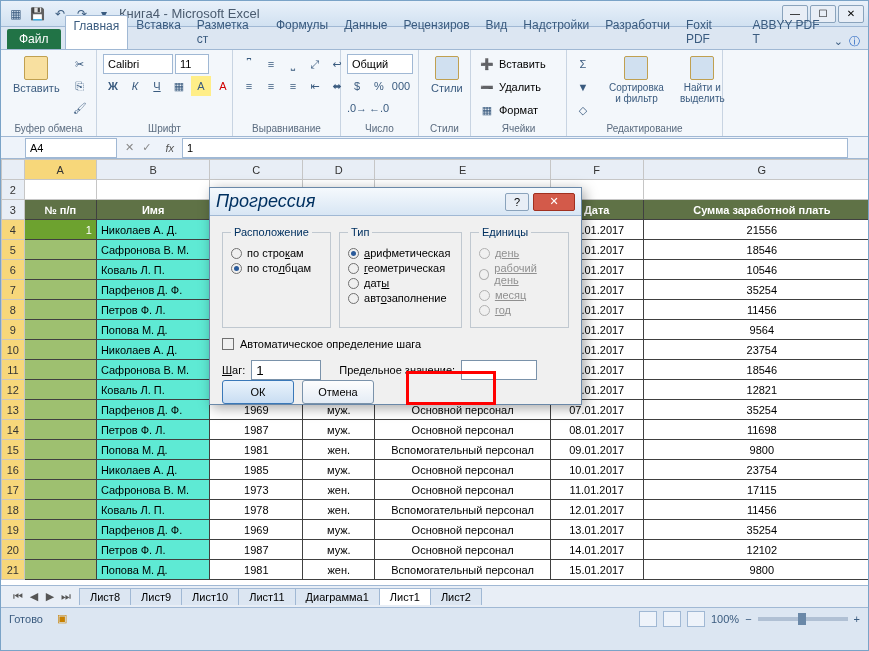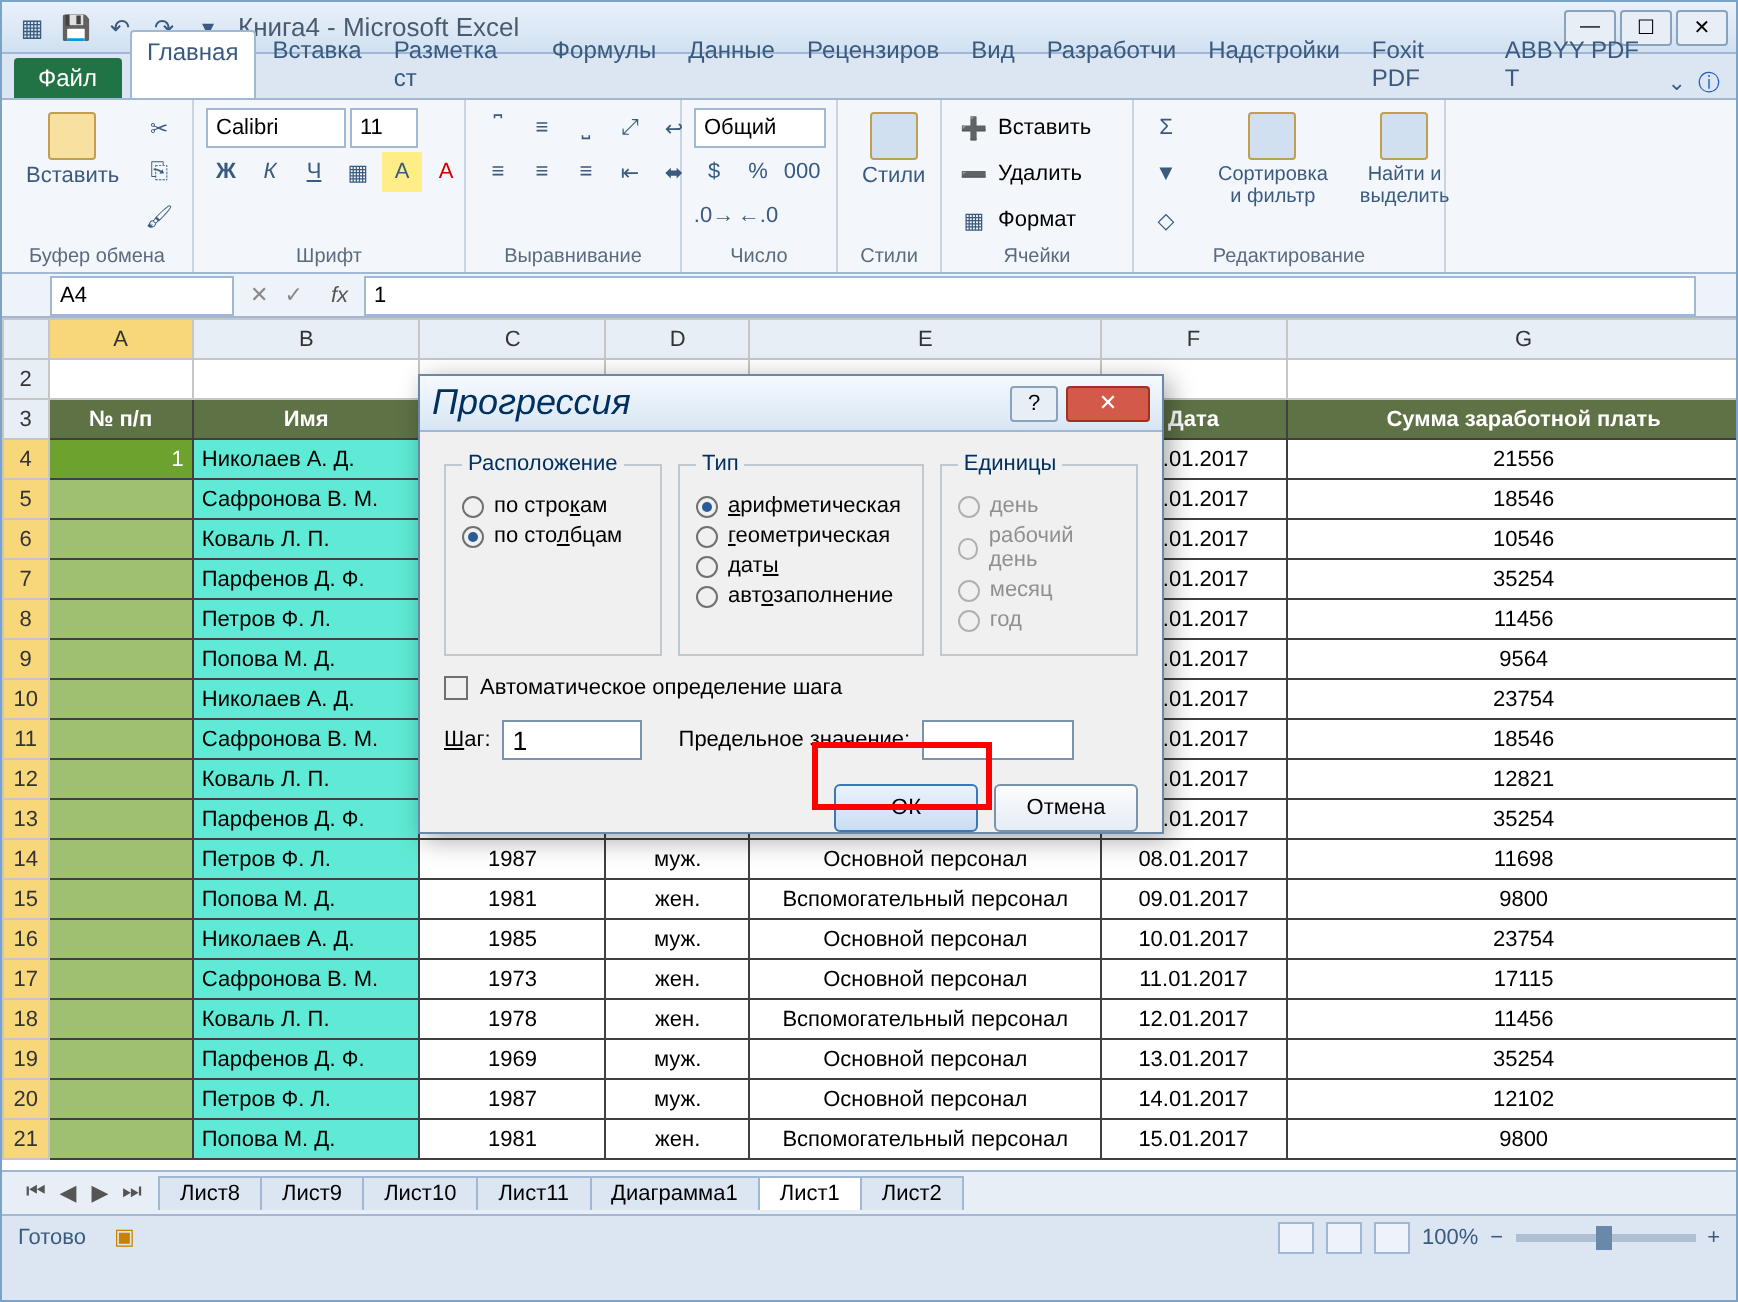--- a/index.html
+++ b/index.html
@@ -59,27 +59,27 @@
 .dialog { position: absolute; left: 208px; top: 186px; width: 373px; background: #f0f0f0; border: 1px solid #6a88a8; box-shadow: 3px 3px 12px rgba(0,0,0,.35); }
 .dlg-title { height: 28px; background: linear-gradient(#f5f9fd,#d8e6f4); display: flex; align-items: center; padding: 0 6px; border-bottom: 1px solid #a0b8d4; }
 .dlg-title span { flex: 1; font-size: 18px; color: #003060; font-style: italic; }
 .dlg-close { width: 42px; height: 18px; background: #d35a4a; border: 1px solid #a03020; border-radius: 2px; color: #fff; display: flex; align-items: center; justify-content: center; font-size: 11px; }
 .dlg-help { width: 24px; height: 18px; border: 1px solid #8aa3bc; background: #e8eef6; border-radius: 2px; margin-right: 4px; display: flex; align-items: center; justify-content: center; }
 .dlg-body { padding: 10px 12px 0; }
 .fieldset-row { display: flex; gap: 8px; }
 fieldset { border: 1px solid #c0c8d0; padding: 6px 8px 8px; font-size: 11px; }
 legend { font-size: 11px; color: #003060; padding: 0 3px; }
 .radio-row { display: flex; align-items: center; gap: 5px; margin: 3px 0; font-size: 11px; }
-.radio-row.disabled { color: #909090; }
+.radio-row.disabled { color: #909090; text-decoration: underline; }
 .radio { width: 11px; height: 11px; border: 1px solid #707070; border-radius: 50%; display: inline-block; position: relative; }
 .radio.on::after { content: ""; width: 5px; height: 5px; background: #2a5a9a; border-radius: 50%; position: absolute; top: 2px; left: 2px; }
 .chk { width: 12px; height: 12px; border: 1px solid #707070; display: inline-block; }
 .dlg-row { display: flex; align-items: center; gap: 6px; margin-top: 10px; font-size: 11px; }
 .dlg-input { border: 1px solid #7a92aa; height: 20px; padding: 0 4px; background: #fff; }
-.dlg-buttons { display: flex; justify-content: flex-end; gap: 8px; margin-top: 12px; }
+.dlg-buttons { display: flex; justify-content: flex-start; gap: 8px; }
 .dlg-btn { width: 72px; height: 24px; border: 1px solid #7a92aa; background: linear-gradient(#fdfdfd,#e4ecf5); border-radius: 3px; font-size: 11px; }
 .dlg-btn.ok { background: linear-gradient(#eaf3fc,#c9ddf2); border-color: #3a78b8; }
 .ok-highlight { position: absolute; border: 3px solid #ff0000; left: 405px; top: 370px; width: 90px; height: 34px; pointer-events: none; }
 .underline { text-decoration: underline; }
 </style>
 </head>
 <body>
 
 <div class="window">
   <div class="titlebar">
@@ -101,22 +101,22 @@
   <div class="ribbon-tabs">
     <div class="file-tab">Файл</div>
     <div id="rtabs" style="display: flex;">
         <span class="rtab active">Главная</span>
         <span class="rtab">Вставка</span>
         <span class="rtab">Разметка ст</span>
         <span class="rtab">Формулы</span>
         <span class="rtab">Данные</span>
         <span class="rtab">Рецензиров</span>
         <span class="rtab">Вид</span>
+        <span class="rtab">Надстройки</span>
         <span class="rtab">Разработчи</span>
-        <span class="rtab">Надстройки</span>
         <span class="rtab">Foxit PDF</span>
         <span class="rtab">ABBYY PDF T</span>
       </div>
     <div class="ribbon-help">
       <span>⌄</span>
       <span style="color:#2060c0">ⓘ</span>
     </div>
   </div>
 
   <div class="ribbon">

